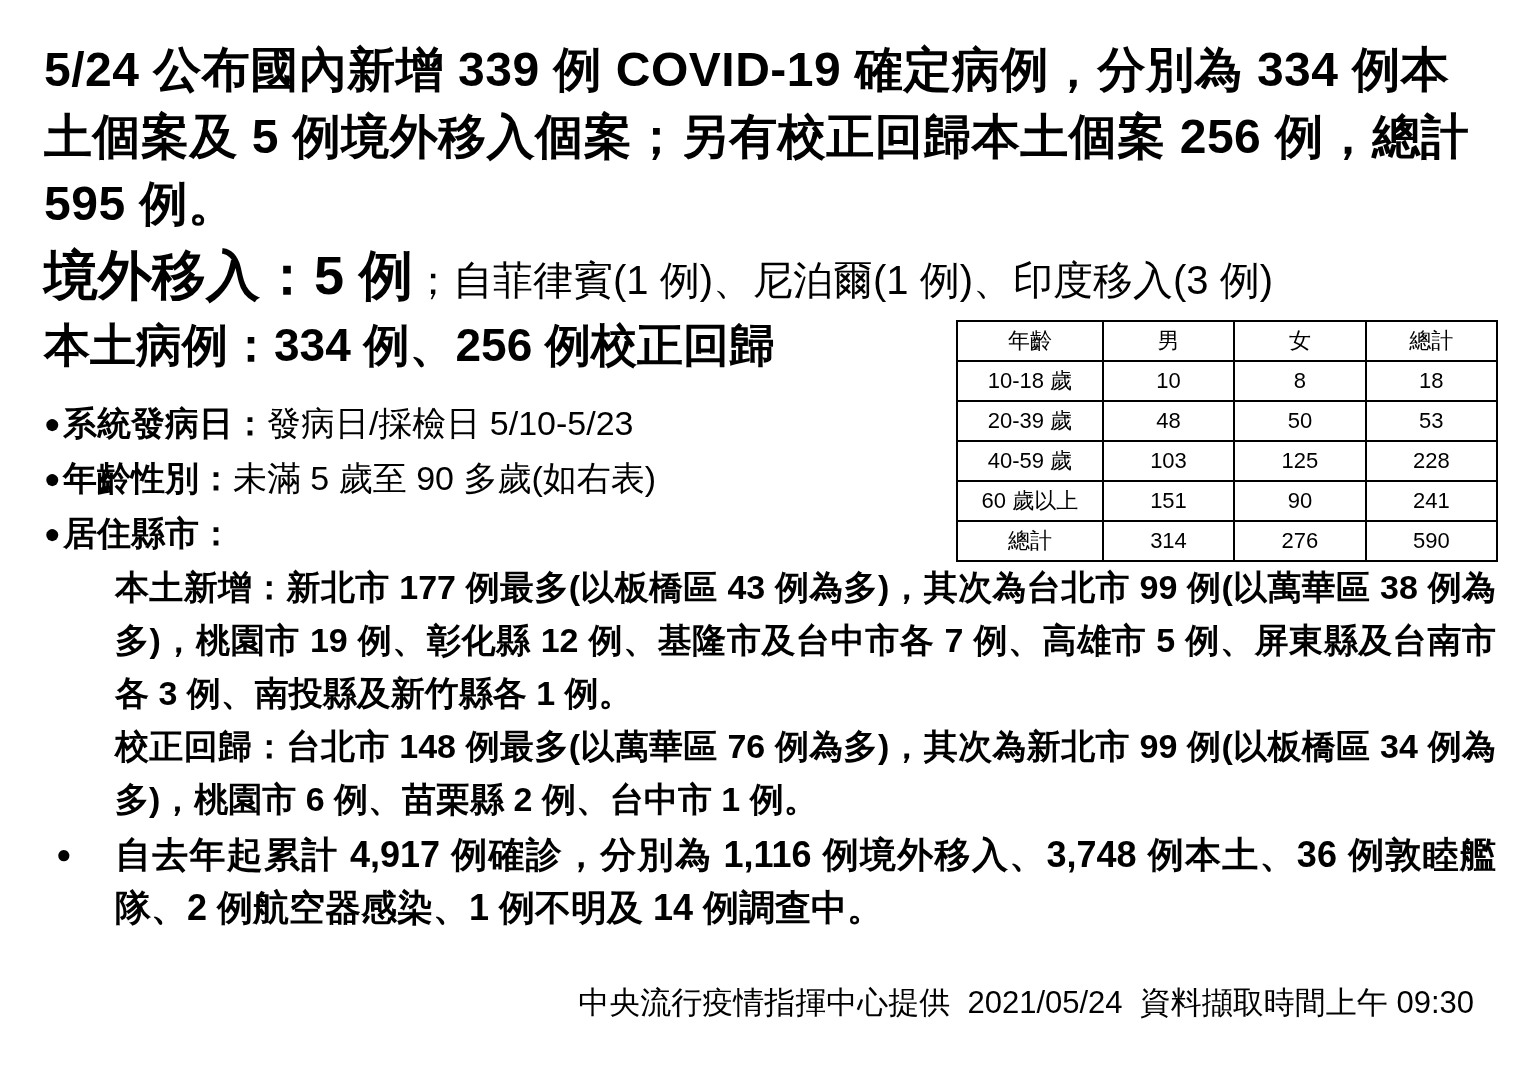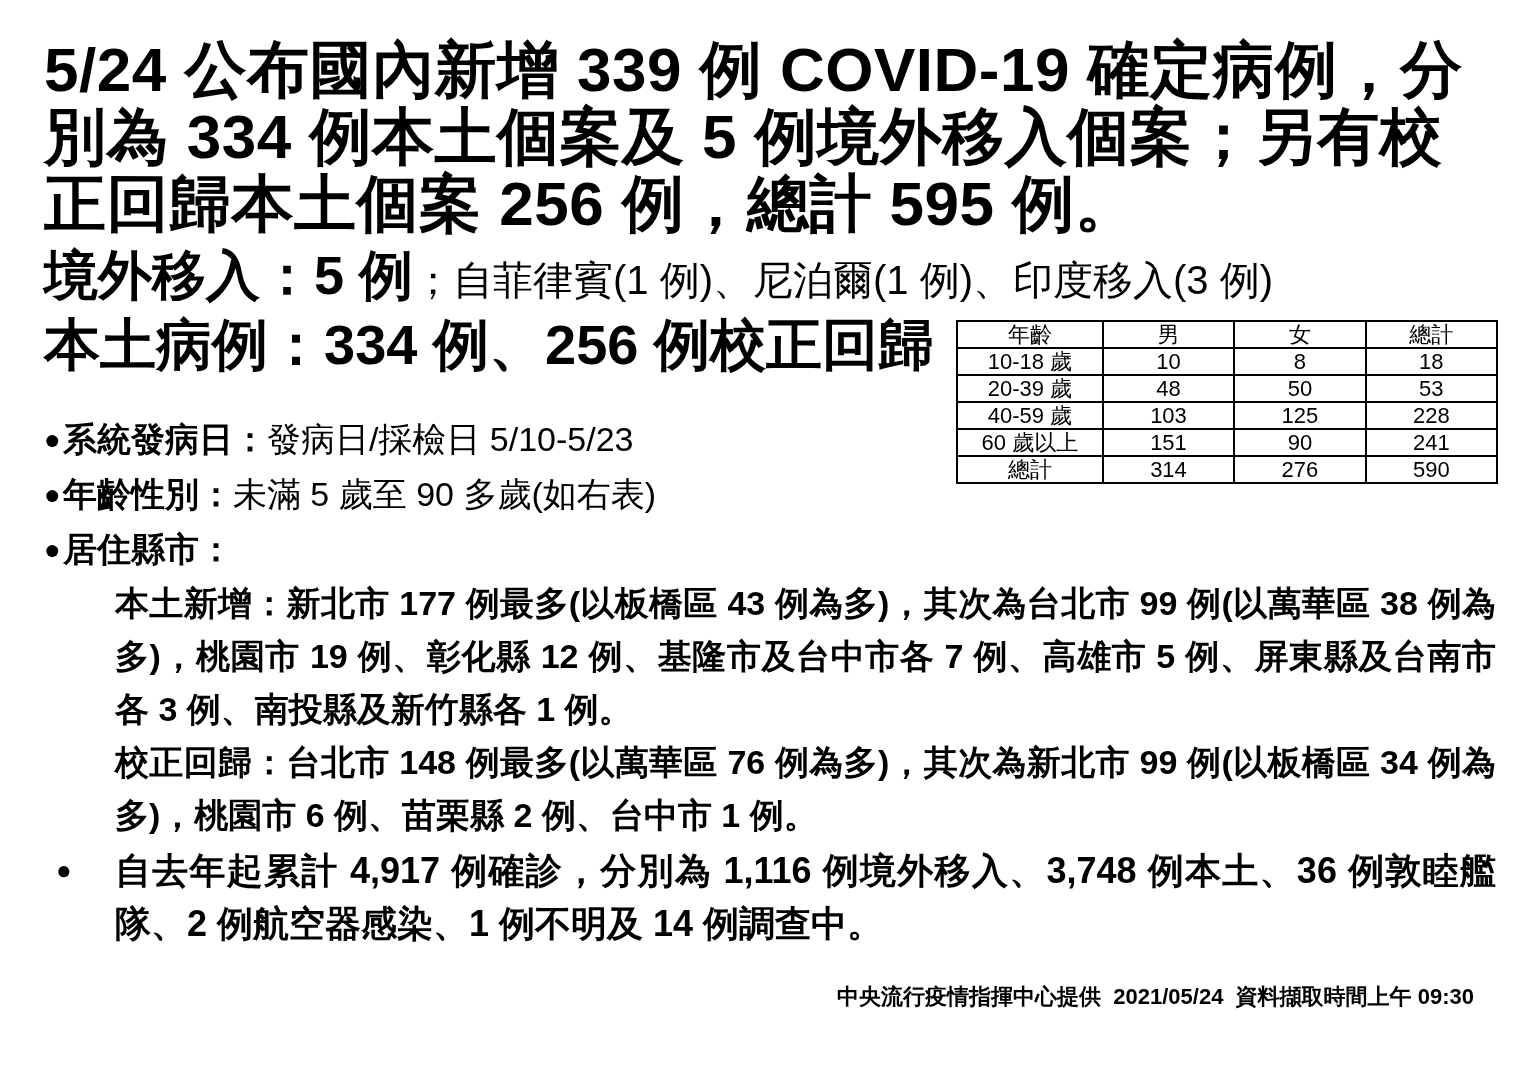--- a/index.html
+++ b/index.html
@@ -9,51 +9,51 @@
     background: #ffffff; color: #000000;
     font-family: "Liberation Sans", "DejaVu Sans", sans-serif;
     overflow: hidden;
   }
   .page {
     position: relative;
     width: 1536px; height: 1086px;
     padding: 36px 40px 0 44px;
   }
   .title {
-    font-size: 62px; font-weight: 700; line-height: 67px;
+    font-size: 48px; font-weight: 700; line-height: 67px;
     letter-spacing: 0.5px;
     max-width: 1460px;
   }
   .line-imported {
     margin-top: 8px;
     font-size: 40px; line-height: 60px; font-weight: 400;
     white-space: nowrap;
   }
   .line-imported .lead { font-size: 54px; font-weight: 700; }
   .line-local {
     margin-top: 4px;
-    font-size: 56px; font-weight: 700; line-height: 62px;
+    font-size: 46px; font-weight: 700; line-height: 62px;
     max-width: 910px;
   }
   
   .age-table {
     position: absolute; top: 320px; left: 956px;
     width: 542px;
     border-collapse: collapse; table-layout: fixed;
     font-size: 22px;
   }
   .age-table th, .age-table td {
     border: 2px solid #000;
     font-weight: 400;
     text-align: center; vertical-align: middle;
-    height: 27px; padding: 0; line-height: 24px;
+    height: 40px; padding: 0; line-height: 24px;
   }
   .age-table col.c0 { width: 27%; }
   
-  .bullets { margin-top: 36px; max-width: 910px; }
+  .bullets { margin-top: 20px; max-width: 910px; }
   .bullet-line {
     font-size: 34px; line-height: 55px; white-space: nowrap;
   }
   .dot { font-size: 28px; vertical-align: 2px; margin-right: 2px; }
   .blabel { font-weight: 700; }
   .btext { font-weight: 400; }
   
   .para {
     margin-left: 71px; max-width: 1392px;
     font-size: 34px; line-height: 53px; font-weight: 700;
@@ -65,21 +65,21 @@
     font-size: 36px; line-height: 53px; font-weight: 700;
   }
   .cumulative-row .dotcell {
     flex: 0 0 71px; padding-left: 12px;
     font-size: 26px; line-height: 53px;
   }
   .cumulative-row .ctext { flex: 1; max-width: 1392px; text-align: justify; }
   
   .footer {
     position: absolute; top: 982px; right: 62px;
-    font-size: 22px; font-weight: 700; white-space: pre;
+    font-size: 31px; font-weight: 400; white-space: pre;
   }
 </style>
 </head>
 <body>
 
 <div class="page">
 
   <div class="title">5/24 公布國內新增 339 例 COVID-19 確定病例，分別為 334 例本土個案及 5 例境外移入個案；另有校正回歸本土個案 256 例，總計 595 例。</div>
 
   <div class="line-imported">

